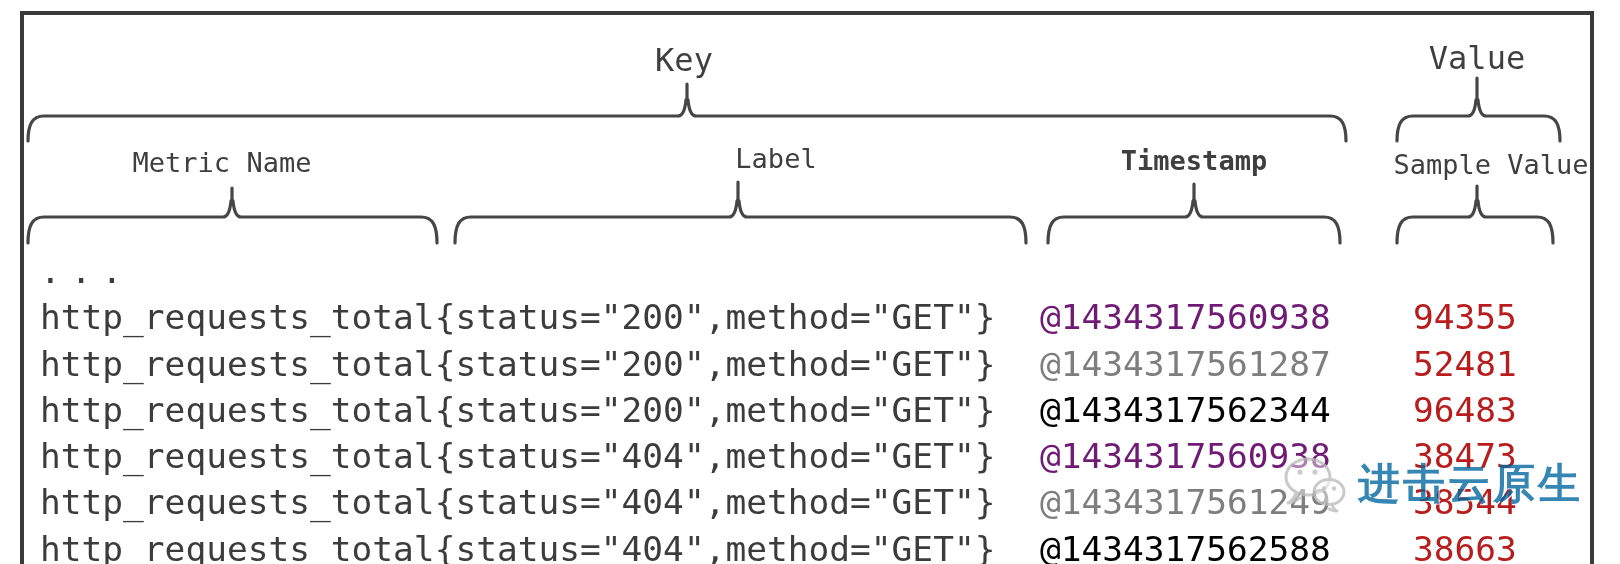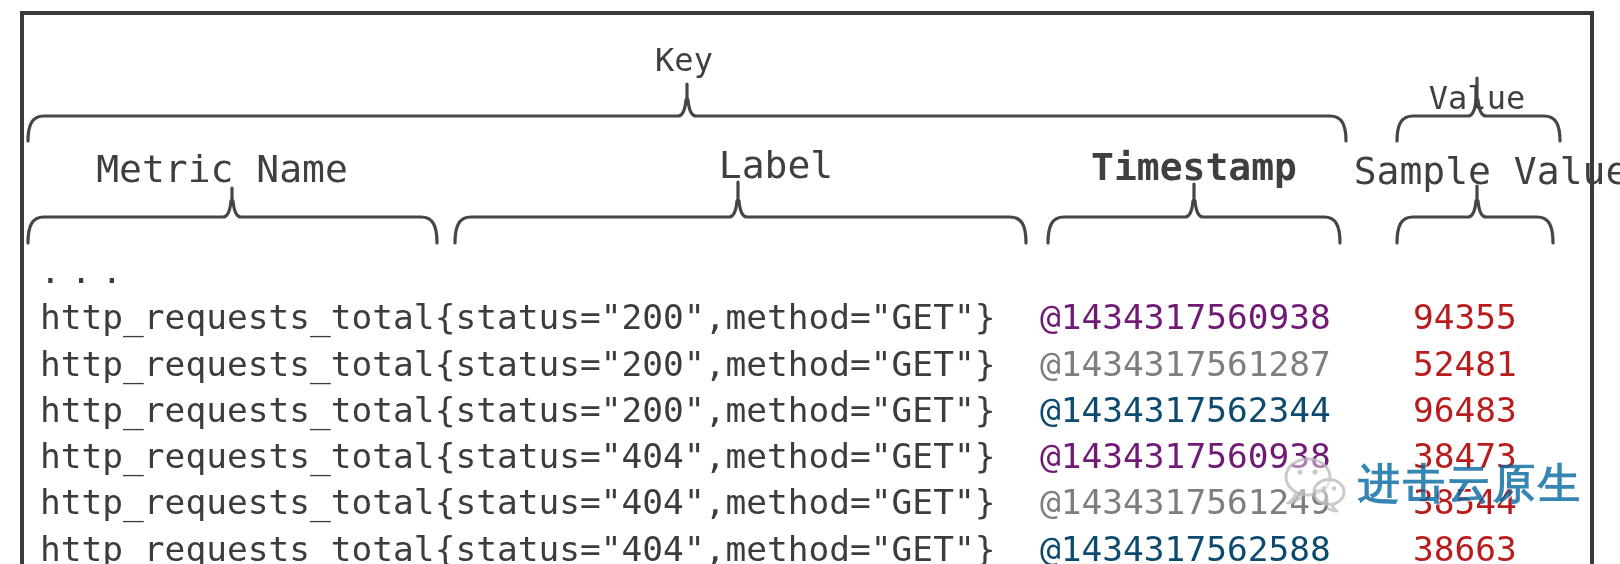--- a/index.html
+++ b/index.html
@@ -24,36 +24,36 @@
   svg.braces { position: absolute; left: 0; top: 0; }
   .brace-path { fill: none; stroke: #464646; stroke-width: 3.2; stroke-linecap: round; }
   
   .lbl {
     position: absolute;
     transform: translateX(-50%);
     white-space: nowrap;
     color: #3f3f3f;
   }
   .lbl.t1 { font-size: 32px; }
-  .lbl.t2 { font-size: 38px; }
+  .lbl.t2 { font-size: 27px; }
   
   .rows {
     position: absolute;
     left: 40px; top: 248px; right: 0;
     font-size: 34.5px;
     line-height: 46.3px;
     white-space: nowrap;
   }
   .row { display: flex; }
   .col-metric { flex: 0 0 1000px; color: #3c3c3c; }
   .col-ts     { flex: 0 0 373px; }
   .col-val    { color: #b91c1c; }
   .ts-dark  { color: #701a75; }
   .ts-mid   { color: #7e7e7e; }
-  .ts-light { color: #0c4a6e; }
+  .ts-light { color: #000000; }
   .ellipsis { letter-spacing: 10px; color: #3c3c3c; }
   
   .watermark {
     position: absolute;
     left: 1282px; top: 455px;
     display: flex;
     align-items: center;
     gap: 10px;
     opacity: 0.8;
     pointer-events: none;
@@ -88,21 +88,21 @@
     <line class="brace-path" x1="1194" y1="184" x2="1194" y2="201"></line>
     <line class="brace-path" x1="1477" y1="186" x2="1477" y2="201"></line>
 
     <path class="brace-path" d="M28,243 C28,226 32,217 44,217 L223,217 C228,217 230,211 231,201 Q232,199 233,201 C234,211 236,217 241,217 L421,217 C433,217 437,226 437,243"></path>
     <path class="brace-path" d="M455,243 C455,226 459,217 471,217 L729,217 C734,217 736,211 737,201 Q738,199 739,201 C740,211 742,217 747,217 L1010,217 C1022,217 1026,226 1026,243"></path>
     <path class="brace-path" d="M1048,243 C1048,226 1052,217 1064,217 L1185,217 C1190,217 1192,211 1193,201 Q1194,199 1195,201 C1196,211 1198,217 1203,217 L1324,217 C1336,217 1340,226 1340,243"></path>
     <path class="brace-path" d="M1397,243 C1397,226 1401,217 1413,217 L1468,217 C1473,217 1475,211 1476,201 Q1477,199 1478,201 C1479,211 1481,217 1486,217 L1537,217 C1549,217 1553,226 1553,243"></path>
   </svg>
 
   <div class="lbl t1" style="left:684px; top:41px;">Key</div>
-  <div class="lbl t1" style="left:1477px; top:39px;margin-top:40px;">Value</div>
+  <div class="lbl t1" style="left:1477px; top:39px;">Value</div>
 
   <div class="lbl t2" style="left:222px; top:147px;">Metric Name</div>
   <div class="lbl t2" style="left:732px; top:143px;margin-left:44px;">Label</div>
   <div class="lbl t2" style="left:1194px; top:145px;font-weight:bold;">Timestamp</div>
   <div class="lbl t2" style="left:1477px; top:149px;margin-left:14px;">Sample Value</div>
 
   <div class="rows">
     <div class="ellipsis">...</div>
 
     <div class="row">

